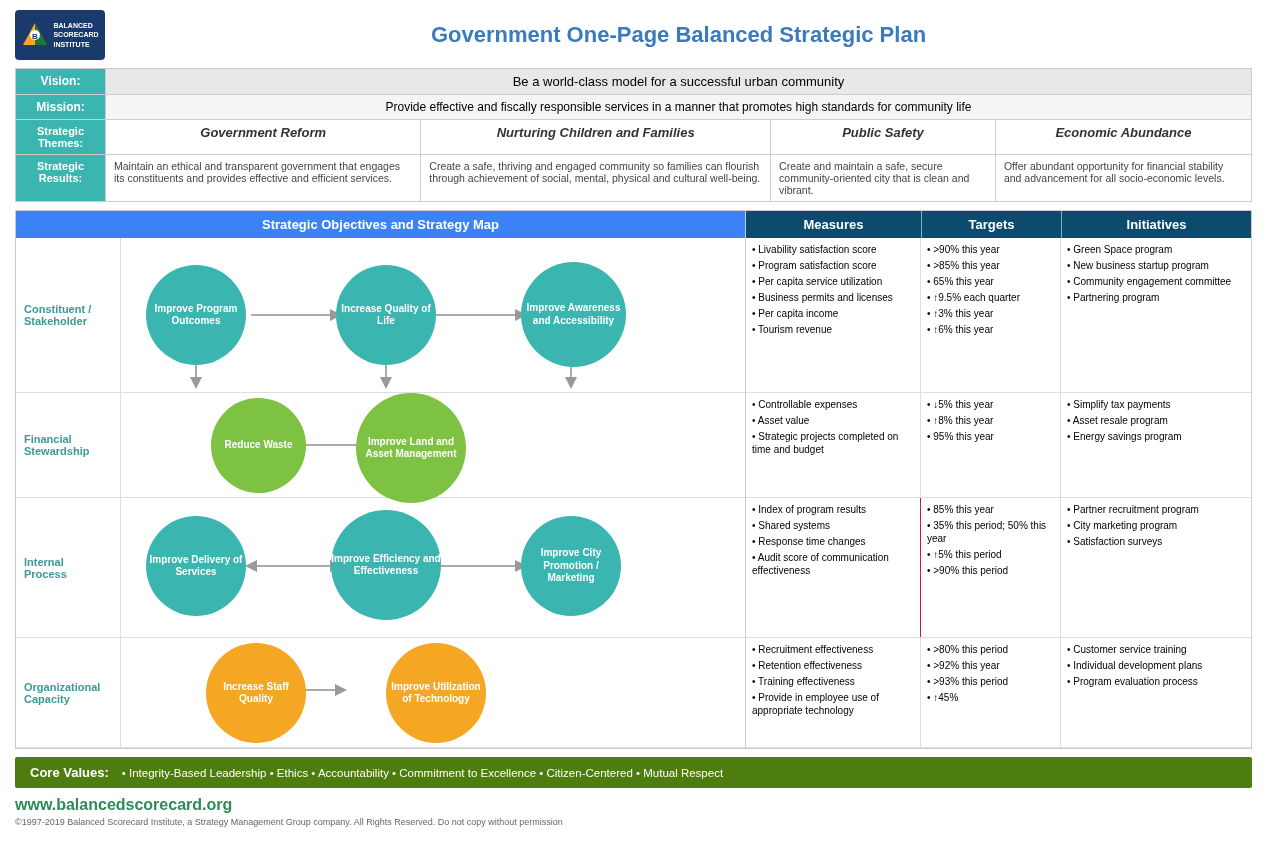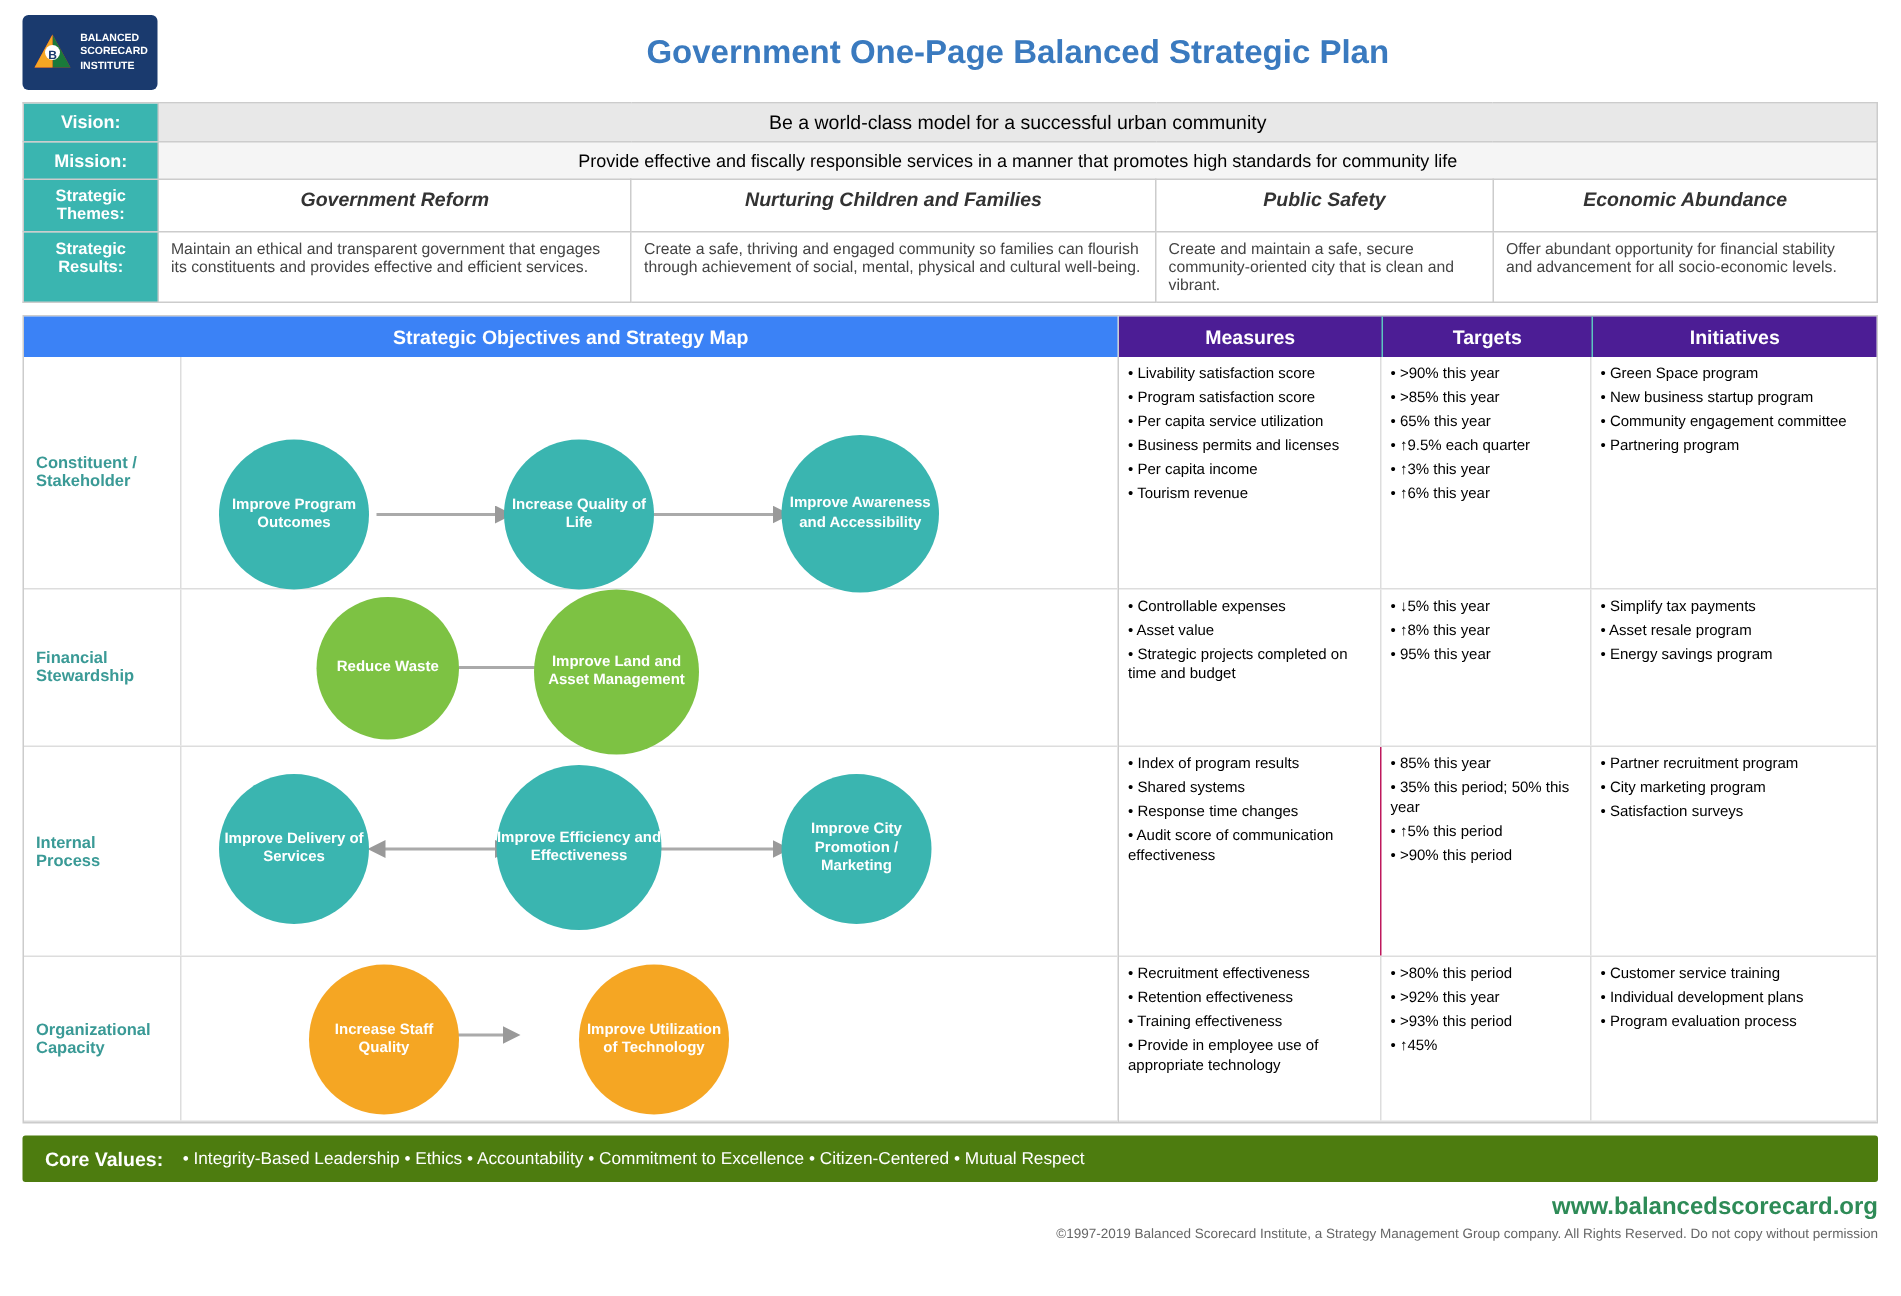--- a/index.html
+++ b/index.html
@@ -45,21 +45,21 @@
     .target-item::before { content: "• "; }
     .initiative-item { margin-bottom: 3px; line-height: 1.3; }
     .initiative-item::before { content: "• "; }
     
     
     .core-values { background: #4d7c0f; color: white; padding: 8px 15px; display: flex; align-items: center; gap: 8px; margin-top: 8px; border-radius: 2px; }
     .core-values-label { font-weight: bold; font-size: 13px; margin-right: 5px; }
     .core-values-items { font-size: 11.5px; }
     
     
-    .footer { text-align: right; margin-top: 8px; }
+    .footer { text-align: left; margin-top: 8px; }
     .footer-url { color: #2e8b57; font-size: 16px; font-weight: bold; }
     .footer-copy { color: #666; font-size: 9px; margin-top: 3px; }
     
     .strategy-row-wrapper { display: flex; border-bottom: 1px solid #ddd; }
     .strategy-row-label { width: 105px; color: #3a9a96; font-weight: bold; font-size: 11px; padding: 8px; display: flex; align-items: center; border-right: 1px solid #ddd; flex-shrink: 0; }
     .strategy-row-map { flex: 1; position: relative; }
     
     .constituent-row { height: 155px; }
     .financial-row { height: 105px; }
     .internal-row { height: 140px; }
@@ -121,21 +121,21 @@
   </tbody>
     </table>
 
   <div class="main-content">
 
     <div class="strategy-map">
       <div class="strategy-header">Strategic Objectives and Strategy Map</div>
 
       <div class="strategy-row-wrapper constituent-row">
         <div class="strategy-row-label">Constituent /<br>Stakeholder</div>
-        <div class="strategy-row-map" style="position:relative;margin-top:28px;">
+        <div class="strategy-row-map" style="position:relative;">
           <svg style="position:absolute;top:0;left:0;width:100%;height:100%;">
 
             <defs>
               <marker id="arrow1" markerWidth="6" markerHeight="6" refX="3" refY="3" orient="auto">
                 <path d="M0,0 L0,6 L6,3 z" fill="#999"></path>
               </marker>
             </defs>
 
             <line x1="130" y1="77" x2="215" y2="77" stroke="#aaa" stroke-width="2" marker-end="url(#arrow1)"></line>
 
@@ -234,21 +234,21 @@
 
           <div class="node node-orange" style="width:100px;height:100px;left:265px;top:5px;">
             <span>Improve Utilization of Technology</span>
           </div>
         </div>
       </div>
     </div>
 
     <div class="right-panel">
 
-      <div style="display:flex;background:#4c1d95;color:white;">
+      <div style="display:flex;background:#0c4a6e;color:white;">
         <div class="right-col-header measures-header" style="flex:0 0 175px;border-left:none;font-size:13px;padding:6px 4px;text-align:center;">Measures</div>
         <div class="right-col-header targets-header" style="flex:0 0 140px;border-left:1px solid #5cc5c0;font-size:13px;padding:6px 4px;text-align:center;">Targets</div>
         <div class="right-col-header initiatives-header" style="flex:1;border-left:1px solid #5cc5c0;font-size:13px;padding:6px 4px;text-align:center;">Initiatives</div>
       </div>
 
       <div class="right-row" style="border-bottom:1px solid #ddd;min-height:155px;">
         <div class="right-row-measures" style="flex:0 0 175px;padding:5px 6px;font-size:10px;border-right:1px solid #ddd;">
           <div class="measure-item">Livability satisfaction score</div>
           <div class="measure-item">Program satisfaction score</div>
           <div class="measure-item">Per capita service utilization</div>

